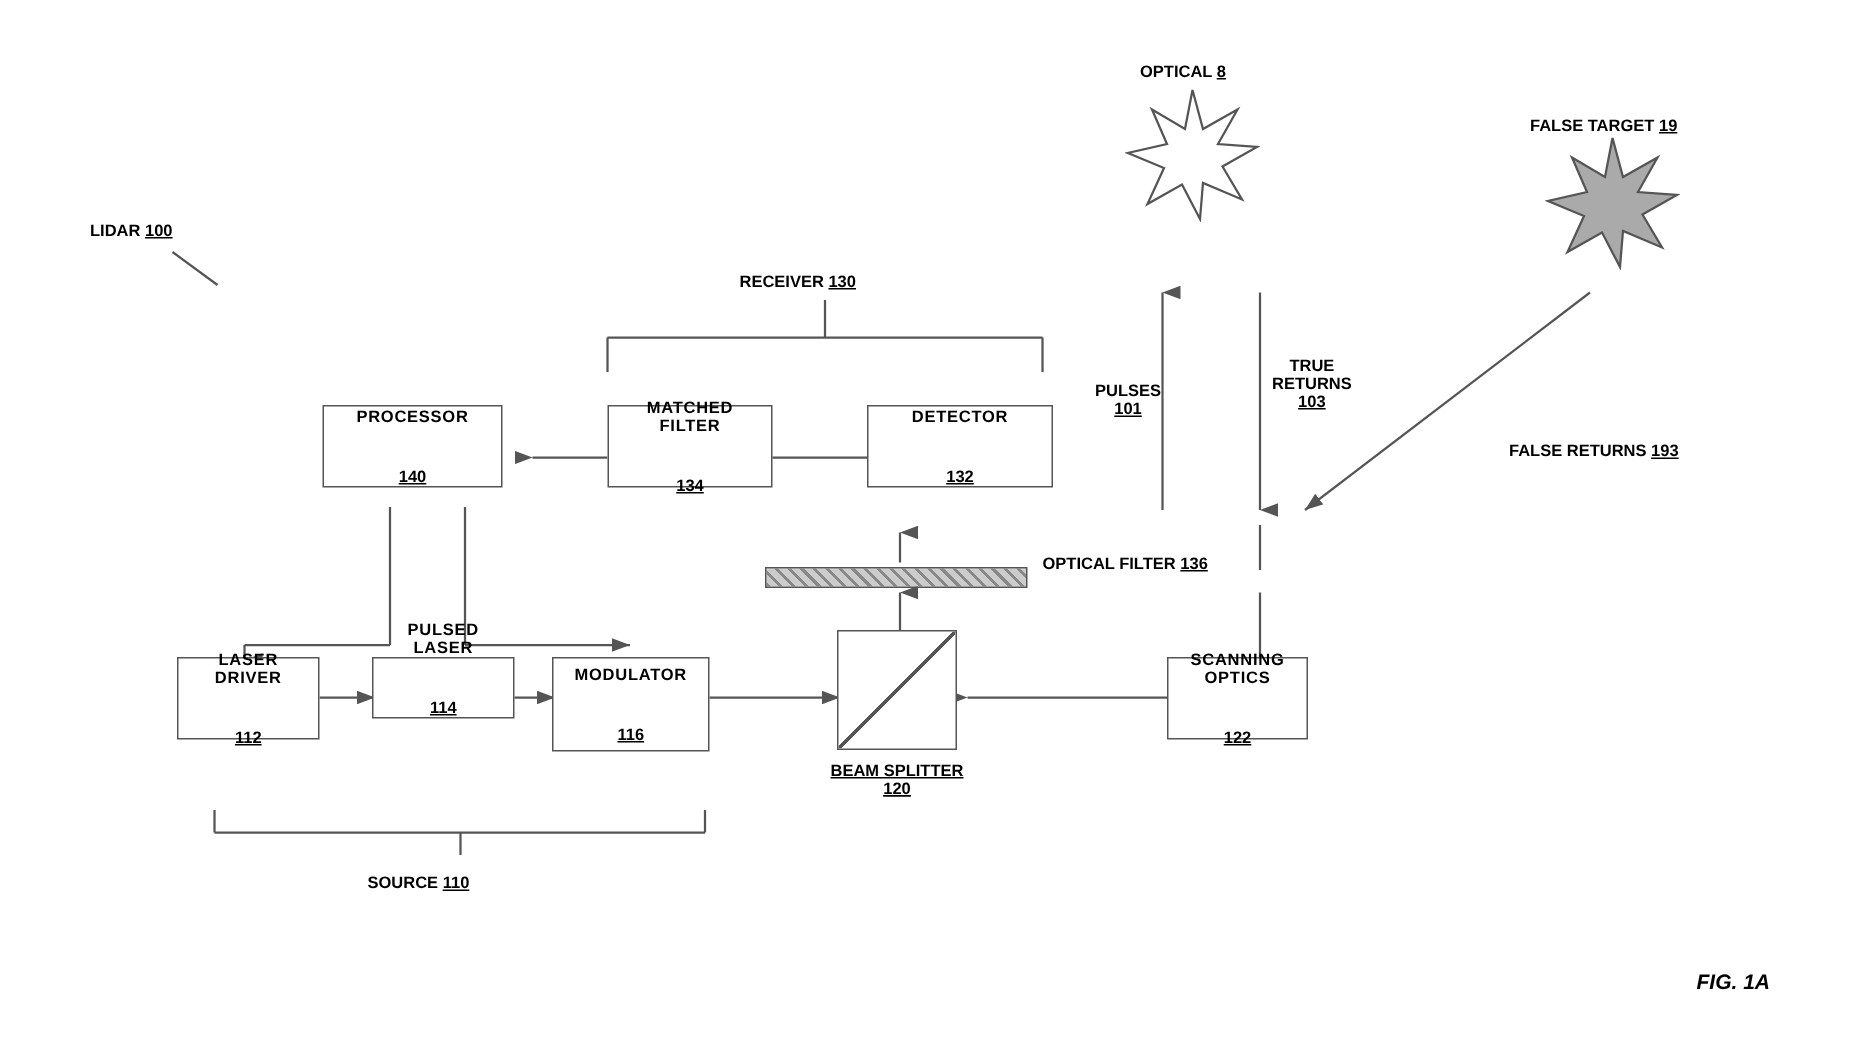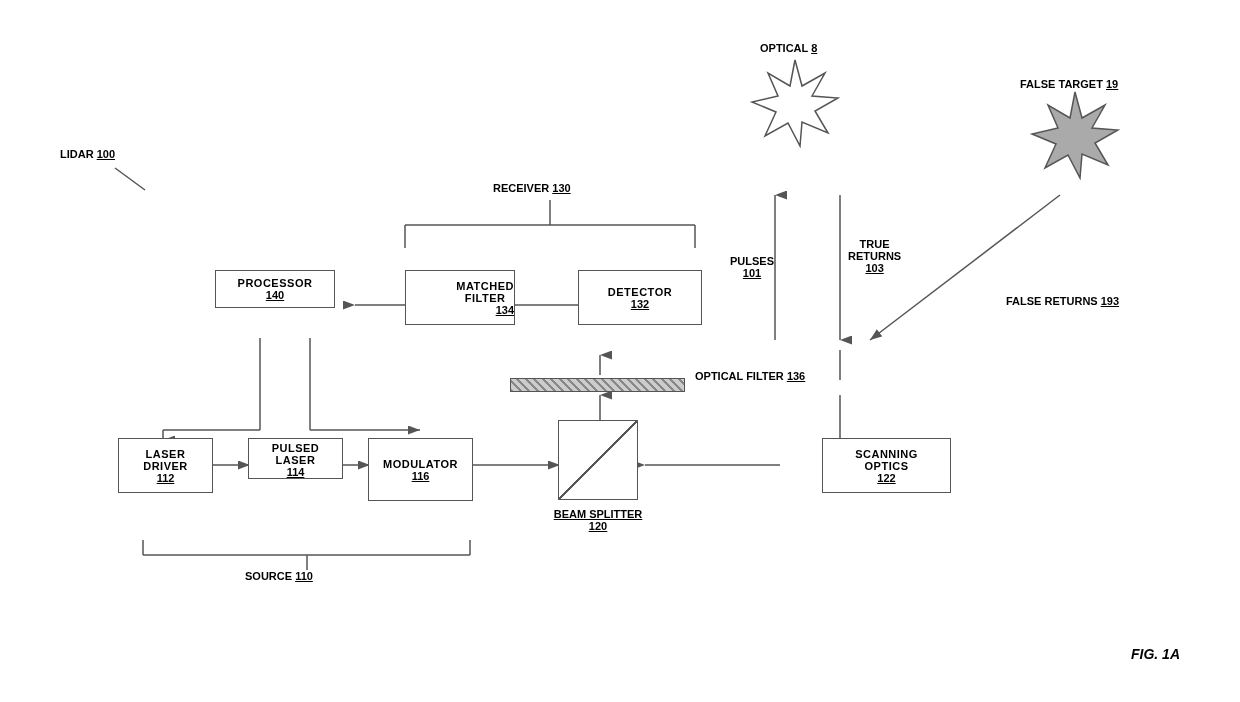--- a/index.html
+++ b/index.html
@@ -32,20 +32,21 @@
     }
     .block .label-main {
       font-size: 11px;
       font-weight: bold;
       letter-spacing: 0.5px;
     }
     .block .label-num {
       font-size: 11px;
       font-weight: bold;
       text-decoration: underline;
+      margin-top: 28px;
     }
     .label-only {
       position: absolute;
       text-align: center;
       font-size: 11px;
       font-weight: bold;
     }
     .label-only .num {
       text-decoration: underline;
     }
@@ -183,50 +184,50 @@
     <span class="label-main">MODULATOR</span>
     <span class="label-num">116</span>
   </div>
 
   <div class="beam-splitter-box" style="left:558px; top:420px;"></div>
   <div class="label-only" style="left:543px; top:508px; width:110px; text-align:center;text-decoration:underline;">
     <span>BEAM SPLITTER</span><br>
     <span class="num">120</span>
   </div>
 
-  <div class="block" style="left:822px; top:438px; width:129px; height:55px;">
+  <div class="block" style="left:778px; top:438px; width:94px; height:55px;">
     <span class="label-main">SCANNING<br>OPTICS</span>
     <span class="label-num">122</span>
   </div>
 
   <div class="optical-filter" style="left:510px; top:378px; width:175px;"></div>
   <div class="label-only" style="left:695px; top:370px;">
     <span>OPTICAL FILTER </span><span class="num">136</span>
   </div>
 
   <div class="block" style="left:578px; top:270px; width:124px; height:55px;">
     <span class="label-main">DETECTOR</span>
     <span class="label-num">132</span>
   </div>
 
-  <div class="block" style="left:405px; top:270px; width:110px; height:55px;align-items:flex-end;">
+  <div class="block" style="left:405px; top:270px; width:110px; height:55px;">
     <span class="label-main">MATCHED<br>FILTER</span>
     <span class="label-num">134</span>
   </div>
 
-  <div class="block" style="left:215px; top:270px; width:120px; height:38px;">
+  <div class="block" style="left:215px; top:270px; width:120px; height:55px;">
     <span class="label-main">PROCESSOR</span>
     <span class="label-num">140</span>
   </div>
 
   <div class="label-only" style="left:465px; top:182px;margin-left:28px;">
     <span>RECEIVER </span><span class="num">130</span>
   </div>
 
-  <div class="label-only" style="left:245px; top:570px;text-align:center;">
+  <div class="label-only" style="left:245px; top:583px;text-align:center;">
     <span>SOURCE </span><span class="num">110</span>
   </div>
 
   <div class="starburst" style="left:750px; top:58px;">
     <svg width="90" height="90" viewBox="0 0 90 90">
       <polygon points="45,2 52,28 75,15 62,38 88,40 65,53 78,75 52,64 50,88 38,65 15,78 26,54 2,44 28,38 18,15 40,28" fill="none" stroke="#555" stroke-width="1.5"></polygon>
     </svg>
   </div>
   <div class="label-only" style="left:760px; top:42px; text-align:center;">
     <span>OPTICAL </span><span class="num">8</span>

